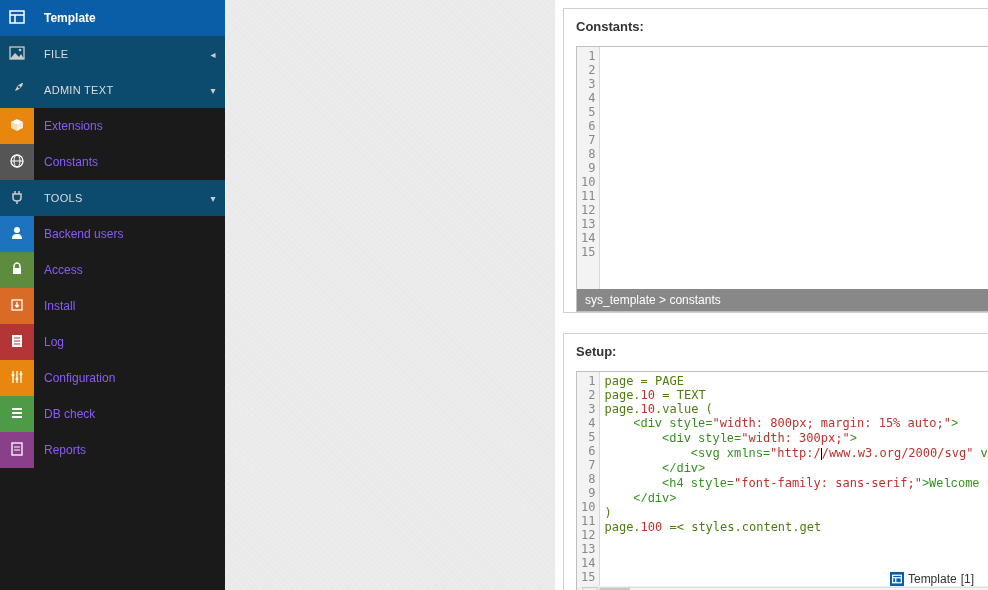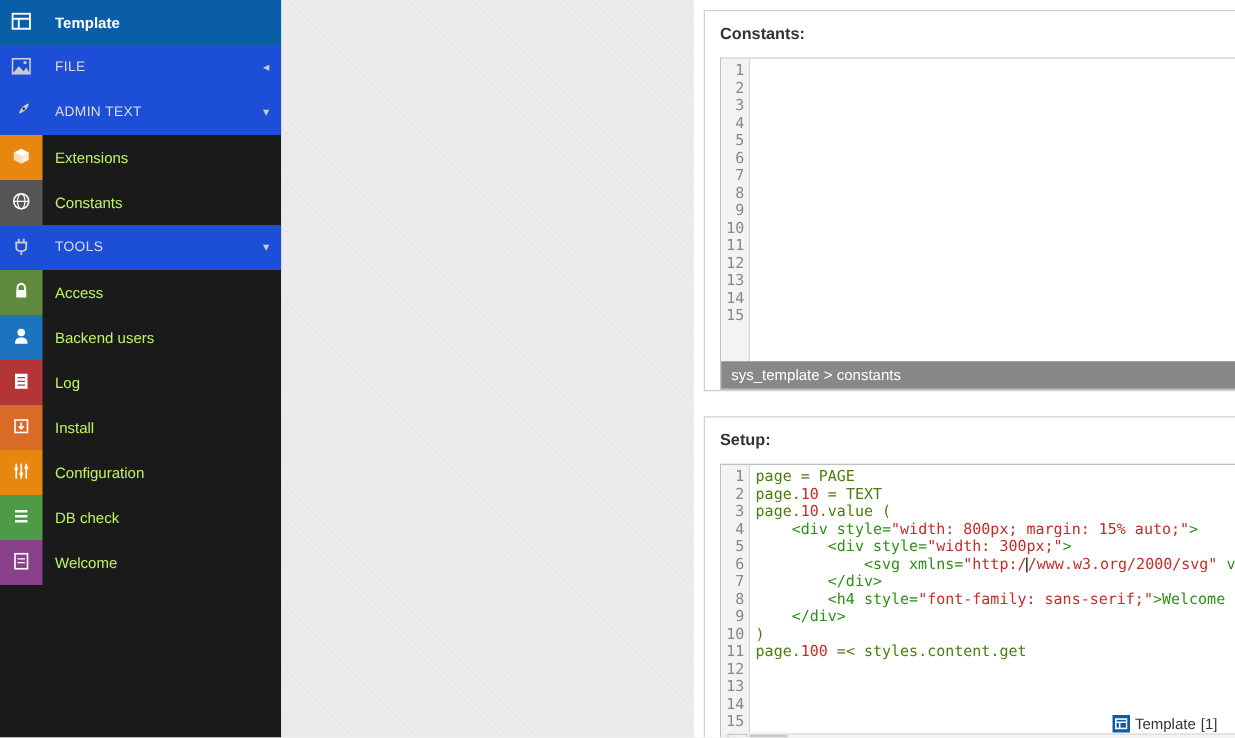--- a/index.html
+++ b/index.html
@@ -1,22 +1,22 @@
 <!DOCTYPE html>
 <html><head>
 <meta charset="utf-8">
 <style>
 * { margin: 0; padding: 0; box-sizing: border-box; }
 body { font-family: Verdana, Arial, sans-serif; font-size: 12px; background: #f0f0f0; width: 988px; height: 590px; overflow: hidden; }
 .layout { display: flex; height: 100%; }
 .sidebar { width: 225px; background: #1a1a1a; color: #ccc; flex-shrink: 0; }
 .side-item { display: flex; align-items: center; height: 36px; cursor: pointer; }
 .icon-box { width: 34px; height: 36px; display: flex; align-items: center; justify-content: center; flex-shrink: 0; }
-.side-label { padding-left: 10px; flex: 1; color: #bef264; }
-.section { display: flex; align-items: center; height: 36px; background: #1d4ed8; cursor: pointer; }
+.side-label { padding-left: 10px; flex: 1; color: #8b5cf6; }
+.section { display: flex; align-items: center; height: 36px; background: #0c4a6e; cursor: pointer; }
 .section .icon-box { color: #fff; }
 .section-label { flex: 1; padding-left: 10px; color: #ddd; font-size: 11px; letter-spacing: 0.3px; }
 .caret { width: 24px; text-align: center; color: #ccc; font-size: 10px; }
 .active { background: #0a5ea8; }
 .active .side-label { color: #fff; font-weight: bold; }
 .i-orange { background: #e8870e; color: #fff; }
 .i-grey { background: #555; color: #fff; }
 .i-green { background: #5e8b3d; color: #fff; }
 .i-red { background: #b43535; color: #fff; }
 .i-greenl { background: #4d9a47; color: #fff; }
@@ -26,21 +26,21 @@
 .main { flex: 1; display: flex; }
 .tree-col { width: 330px; background: #ececec; background-image: repeating-linear-gradient(45deg, rgba(0,0,0,0.01) 0 2px, rgba(255,255,255,0) 2px 4px); }
 .content { flex: 1; padding: 8px; background: #fff; display: flex; flex-direction: column; gap: 20px; overflow: hidden; }
 .panel { border: 1px solid #d0d0d0; padding: 10px 12px 0 12px; background: #fff; }
 .panel-title { font-weight: bold; font-size: 13px; color: #333; margin-bottom: 12px; }
 .editor { border: 1px solid #c0c0c0; display: flex; flex-direction: column; }
 .editor-body { display: flex; background: #fff; }
 .gutter { background: #f3f3f3; border-right: 1px solid #d8d8d8; color: #888; font-family: Consolas, monospace; font-size: 12px; text-align: right; padding: 2px 4px; line-height: 14px; min-width: 22px; }
 .code { flex: 1; font-family: Consolas, monospace; font-size: 12px; line-height: 14px; padding: 2px 4px; white-space: pre; overflow-x: hidden; position: relative; }
 .t-blue { color: #4d7c0f; }
-.t-green { color: #2f8e1a; }
+.t-green { color: #2f8e1a; font-family: Liberation Mono, monospace; }
 .t-red { color: #c0302b; }
 .scrollbar { height: 16px; background: #f0f0f0; display: flex; align-items: center; }
 .scroll-track { flex: 1; height: 14px; background: #f5f5f5; border: 1px solid #ddd; position: relative; margin-left: 22px; }
 .scroll-thumb { position: absolute; left: 0; top: 0; height: 100%; width: 30px; background: #c8c8c8; }
 .scroll-btn { width: 16px; height: 14px; border: 1px solid #ccc; background: #eee; display: flex; align-items: center; justify-content: center; font-size: 9px; color: #555; }
 .footer-bar { background: #888; color: #fff; padding: 4px 8px; font-size: 12px; }
 .bottom-status { position: absolute; bottom: 4px; right: 14px; font-size: 12px; color: #333; display: flex; align-items: center; gap: 4px; }
 .tiny-icon { width: 14px; height: 14px; background: #0a5ea8; display: inline-flex; align-items: center; justify-content: center; color: #fff; font-size: 9px; }
 svg { width: 16px; height: 16px; }
 .cursor-line { display: inline-block; width: 1px; height: 12px; background: #000; vertical-align: middle; }
@@ -123,67 +123,67 @@
           <svg viewBox="0 0 16 16">
               <path d="M6 2 L6 5 M10 2 L10 5 M4 5 L12 5 L12 9 C12 11 10 12 8 12 C6 12 4 11 4 9 Z M8 12 L8 15" fill="none" stroke="#ccc" stroke-width="1.5"></path>
             </svg>
         </span>
       </div>
       <div class="section-label">TOOLS</div>
       <div class="caret">▾</div>
     </div>
 
     <div class="side-item">
+      <div class="icon-box i-blue">
+        <span>
+          <svg viewBox="0 0 16 16">
+              <circle cx="8" cy="5" r="3" fill="#fff"></circle>
+              <path d="M3 14 C3 10 5 9 8 9 C11 9 13 10 13 14 Z" fill="#fff"></path>
+            </svg>
+        </span>
+      </div>
+      <div class="side-label">Backend users</div>
+    </div>
+
+    <div class="side-item">
       <div class="icon-box i-green">
         <span>
           <svg viewBox="0 0 16 16">
               <rect x="4" y="7" width="8" height="6" fill="#fff"></rect>
               <path d="M5 7 L5 5 C5 3 7 2 8 2 C9 2 11 3 11 5 L11 7" fill="none" stroke="#fff" stroke-width="1.5"></path>
             </svg>
         </span>
       </div>
       <div class="side-label">Access</div>
     </div>
 
     <div class="side-item">
-      <div class="icon-box i-blue">
-        <span>
-          <svg viewBox="0 0 16 16">
-              <circle cx="8" cy="5" r="3" fill="#fff"></circle>
-              <path d="M3 14 C3 10 5 9 8 9 C11 9 13 10 13 14 Z" fill="#fff"></path>
-            </svg>
-        </span>
-      </div>
-      <div class="side-label">Backend users</div>
+      <div class="icon-box i-orange2">
+        <span>
+          <svg viewBox="0 0 16 16">
+              <rect x="3" y="3" width="10" height="10" fill="none" stroke="#fff" stroke-width="1.3"></rect>
+              <path d="M8 5 L8 10 M6 8 L8 10 L10 8" fill="none" stroke="#fff" stroke-width="1.3"></path>
+            </svg>
+        </span>
+      </div>
+      <div class="side-label">Install</div>
     </div>
 
     <div class="side-item">
       <div class="icon-box i-red">
         <span>
           <svg viewBox="0 0 16 16">
               <rect x="3" y="2" width="10" height="12" fill="#fff"></rect>
               <line x1="5" y1="5" x2="11" y2="5" stroke="#b43535"></line>
               <line x1="5" y1="8" x2="11" y2="8" stroke="#b43535"></line>
               <line x1="5" y1="11" x2="11" y2="11" stroke="#b43535"></line>
             </svg>
         </span>
       </div>
       <div class="side-label">Log</div>
-    </div>
-
-    <div class="side-item">
-      <div class="icon-box i-orange2">
-        <span>
-          <svg viewBox="0 0 16 16">
-              <rect x="3" y="3" width="10" height="10" fill="none" stroke="#fff" stroke-width="1.3"></rect>
-              <path d="M8 5 L8 10 M6 8 L8 10 L10 8" fill="none" stroke="#fff" stroke-width="1.3"></path>
-            </svg>
-        </span>
-      </div>
-      <div class="side-label">Install</div>
     </div>
 
     <div class="side-item">
       <div class="icon-box i-orange">
         <span>
           <svg viewBox="0 0 16 16">
               <line x1="4" y1="2" x2="4" y2="14" stroke="#fff" stroke-width="1.3"></line>
               <line x1="8" y1="2" x2="8" y2="14" stroke="#fff" stroke-width="1.3"></line>
               <line x1="12" y1="2" x2="12" y2="14" stroke="#fff" stroke-width="1.3"></line>
               <circle cx="4" cy="6" r="1.5" fill="#fff"></circle>
@@ -211,21 +211,21 @@
     <div class="side-item">
       <div class="icon-box i-purple">
         <span>
           <svg viewBox="0 0 16 16">
               <rect x="3" y="2" width="10" height="12" fill="none" stroke="#fff" stroke-width="1.3"></rect>
               <line x1="5" y1="6" x2="11" y2="6" stroke="#fff"></line>
               <line x1="5" y1="9" x2="11" y2="9" stroke="#fff"></line>
             </svg>
         </span>
       </div>
-      <div class="side-label">Welcome</div>
+      <div class="side-label">Reports</div>
     </div>
 
   </div>
 
   <div class="main">
     <div class="tree-col"></div>
 
     <div class="content">
 
       <div class="panel">

